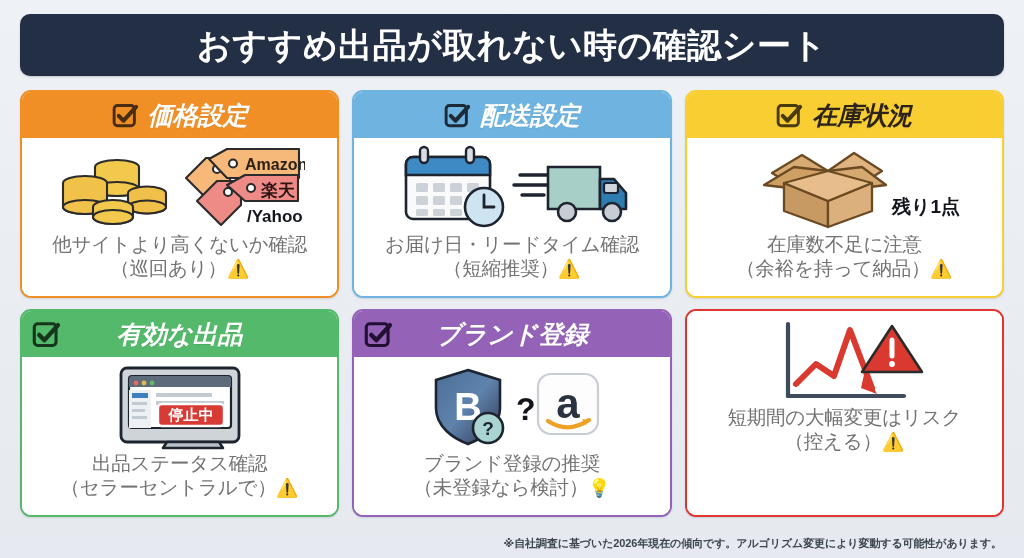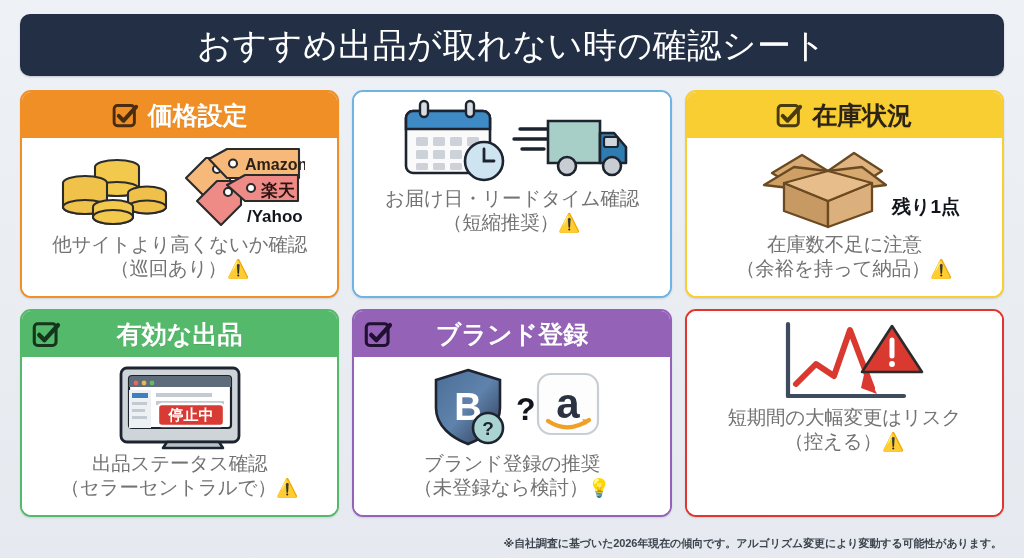--- a/index.html
+++ b/index.html
@@ -31,21 +31,21 @@
     background: #222f44;
     border-radius: 10px;
     display: flex;
     align-items: center;
     justify-content: center;
     box-shadow: 0 1px 2px rgba(0,0,0,.18);
   }
   .title-banner h1 {
     color: #ffffff;
     font-size: 34px;
-    font-weight: 400;
+    font-weight: 700;
     letter-spacing: .5px;
     line-height: 1;
     white-space: nowrap;
   }
 
   
   .grid {
     margin-top: 14px;
     display: grid;
     grid-template-columns: repeat(3, 1fr);
@@ -66,20 +66,21 @@
 
   .card-header {
     height: 46px;
     background: var(--c);
     display: flex;
     align-items: center;
     justify-content: center;
     position: relative;
     flex: none;
     gap: 9px;
+    font-style: italic;
   }
   .card-header.left-check { justify-content: center; }
   .card-header.left-check .chk { position: absolute; left: 10px; }
 
   .card-header .chk { flex: none; display: block; }
 
   .card-title {
     color: #ffffff;
     font-size: 25px;
     font-weight: 700;
@@ -204,20 +205,27 @@
           </svg>
         </div>
         <div class="caption">
           <span class="l1">他サイトより高くないか確認</span>
           <span class="l2"><span>（巡回あり）</span><span class="emoji">⚠️</span></span>
         </div>
       </div>
     </div>
 
     <div class="card" style="--c:#6fb4e0">
+      <div class="card-header">
+        <svg class="chk" width="27" height="27" viewBox="0 0 28 28">
+          <rect x="2.2" y="3.6" width="21" height="21" rx="3.4" fill="none" stroke="#1d2a38" stroke-width="3"></rect>
+          <path d="M7 14.4 L12 19.4 L25 5" fill="none" stroke="#1d2a38" stroke-width="4.2" stroke-linecap="round" stroke-linejoin="round"></path>
+        </svg>
+        <span class="card-title">配送設定</span>
+      </div>
       <div class="card-body">
         <div class="art">
           <svg width="240" height="86" viewBox="0 0 240 86">
 
             <g>
               <rect x="14" y="12" width="84" height="62" rx="7" fill="#fafafa" stroke="#1d2430" stroke-width="2.6"></rect>
               <path d="M14 19 a7 7 0 0 1 7-7 h70 a7 7 0 0 1 7 7 v11 H14 Z" fill="#3d8ac4" stroke="#1d2430" stroke-width="2.6"></path>
               <rect x="28" y="2" width="8" height="16" rx="4" fill="#d9dde2" stroke="#1d2430" stroke-width="2.4"></rect>
               <rect x="74" y="2" width="8" height="16" rx="4" fill="#d9dde2" stroke="#1d2430" stroke-width="2.4"></rect>
               <g fill="#ccd2d8">

